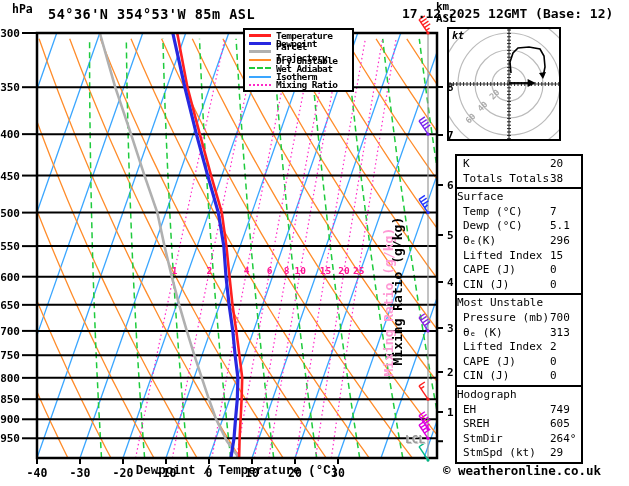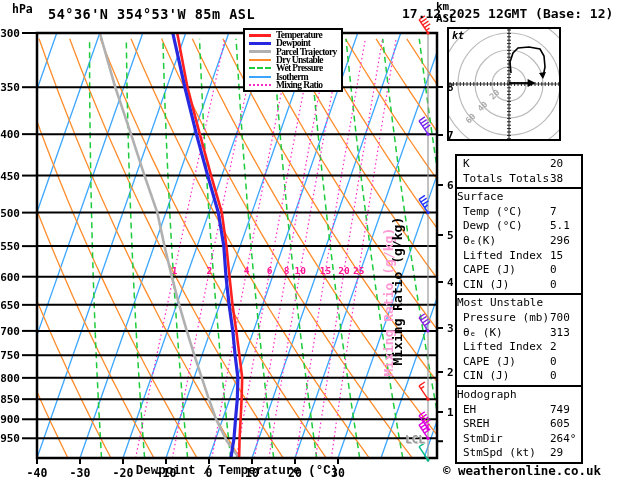--- a/index.html
+++ b/index.html
@@ -14,22 +14,22 @@
   #datetime-label{left:402px;top:6px;font-size:13px;}
   #alt-unit{left:436px;top:1px;font-size:11px;line-height:12px;text-align:left;width:26px;}
   #x-axis-label{left:77px;top:464px;width:320px;text-align:center;font-size:12.5px;font-family:Liberation Mono, monospace;}
   #mr-axis-label-pink{left:318px;top:299px;width:140px;text-align:center;font-size:13px;
       transform:rotate(-90deg);color:#ff9ad5;}
   #mr-axis-label{left:327px;top:288px;width:140px;text-align:center;font-size:13px;
       transform:rotate(-90deg);}
   #lcl-label{left:405px;top:433px;font-size:11px;color:#9a9a9a;text-shadow:1px 1px 0 #c8c8c8;}
   #kt-label{left:452px;top:30px;font-size:10px;font-style:italic;}
   #copyright{left:422px;top:463px;width:200px;text-align:center;font-size:12.5px;}
-  #legend{position:absolute;left:243px;top:28px;width:100px;height:64px;background:#fff;
-      border:2px solid #000;box-sizing:border-box;padding:1px 0 0 4px;z-index:5;font-family:Liberation Serif, serif;}
+  #legend{position:absolute;left:243px;top:28px;width:111px;height:64px;background:#fff;
+      border:2px solid #000;box-sizing:border-box;padding:1px 0 0 4px;z-index:5;}
   .legend-row{display:flex;align-items:center;height:8.3px;}
   .legend-sample{display:inline-block;width:22px;margin-right:5px;flex:0 0 22px;}
   .legend-label{font-size:9.5px;font-weight:bold;letter-spacing:-0.6px;color:#000;}
   #tables{position:absolute;left:455px;top:154px;width:128px;}
   .tbox{border:2px solid #000;box-sizing:border-box;background:#fff;padding:1px 0;}
   .tbox+.tbox{margin-top:-2px;}
   .thead{font-size:11px;color:#000;height:14.6px;line-height:14.6px;}
   .trow{position:relative;height:14.6px;line-height:14.6px;font-size:11px;color:#000;
         padding-left:6px;}
   .tval{position:absolute;left:93px;top:0;}
@@ -380,21 +380,21 @@
       <div class="legend-row">
         <span class="legend-sample" style="border-top: 3px solid rgb(176, 176, 176);"></span>
         <span class="legend-label">Parcel Trajectory</span>
       </div>
       <div class="legend-row">
         <span class="legend-sample" style="border-top: 2px solid rgb(255, 140, 42);"></span>
         <span class="legend-label">Dry Unstable</span>
       </div>
       <div class="legend-row">
         <span class="legend-sample" style="border-top: 2px dashed rgb(30, 203, 60);"></span>
-        <span class="legend-label">Wet Pressure</span>
+        <span class="legend-label">Wet Adiabat</span>
       </div>
       <div class="legend-row">
         <span class="legend-sample" style="border-top: 2px solid rgb(58, 166, 255);"></span>
         <span class="legend-label">Isotherm</span>
       </div>
       <div class="legend-row">
         <span class="legend-sample" style="border-top: 2px dotted rgb(255, 40, 200);"></span>
         <span class="legend-label">Mixing Ratio</span>
       </div>
     </div>

